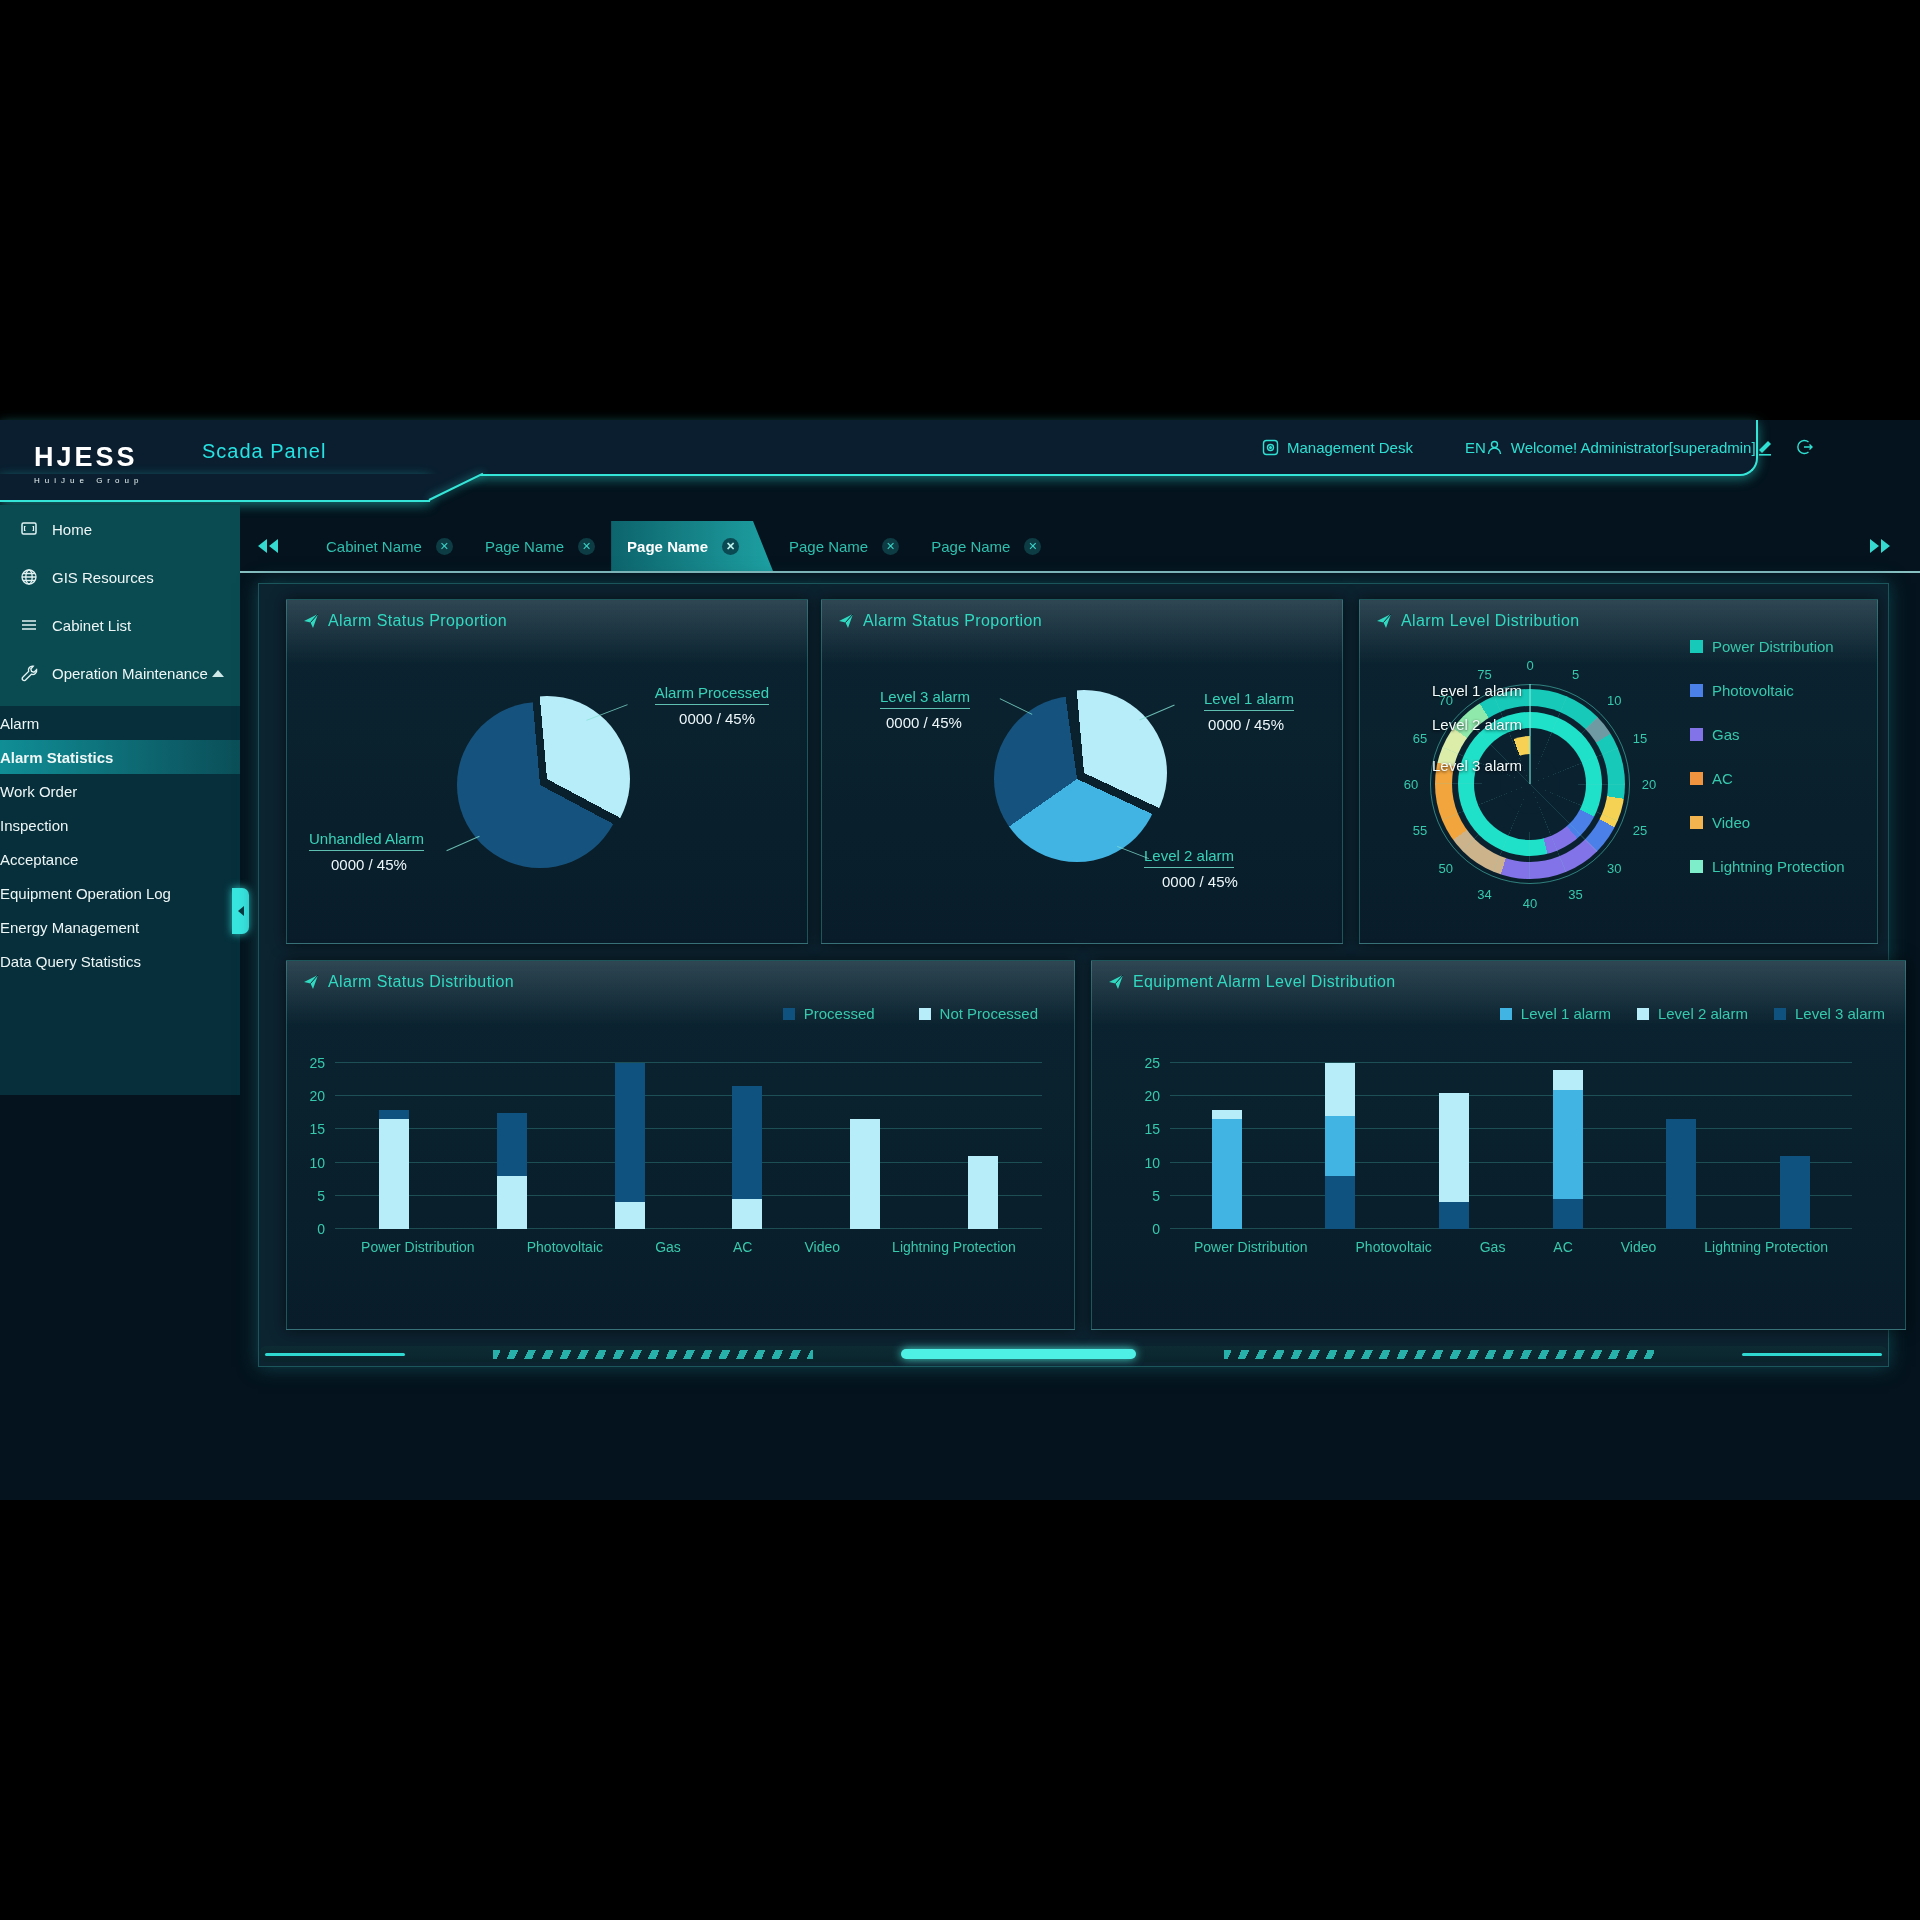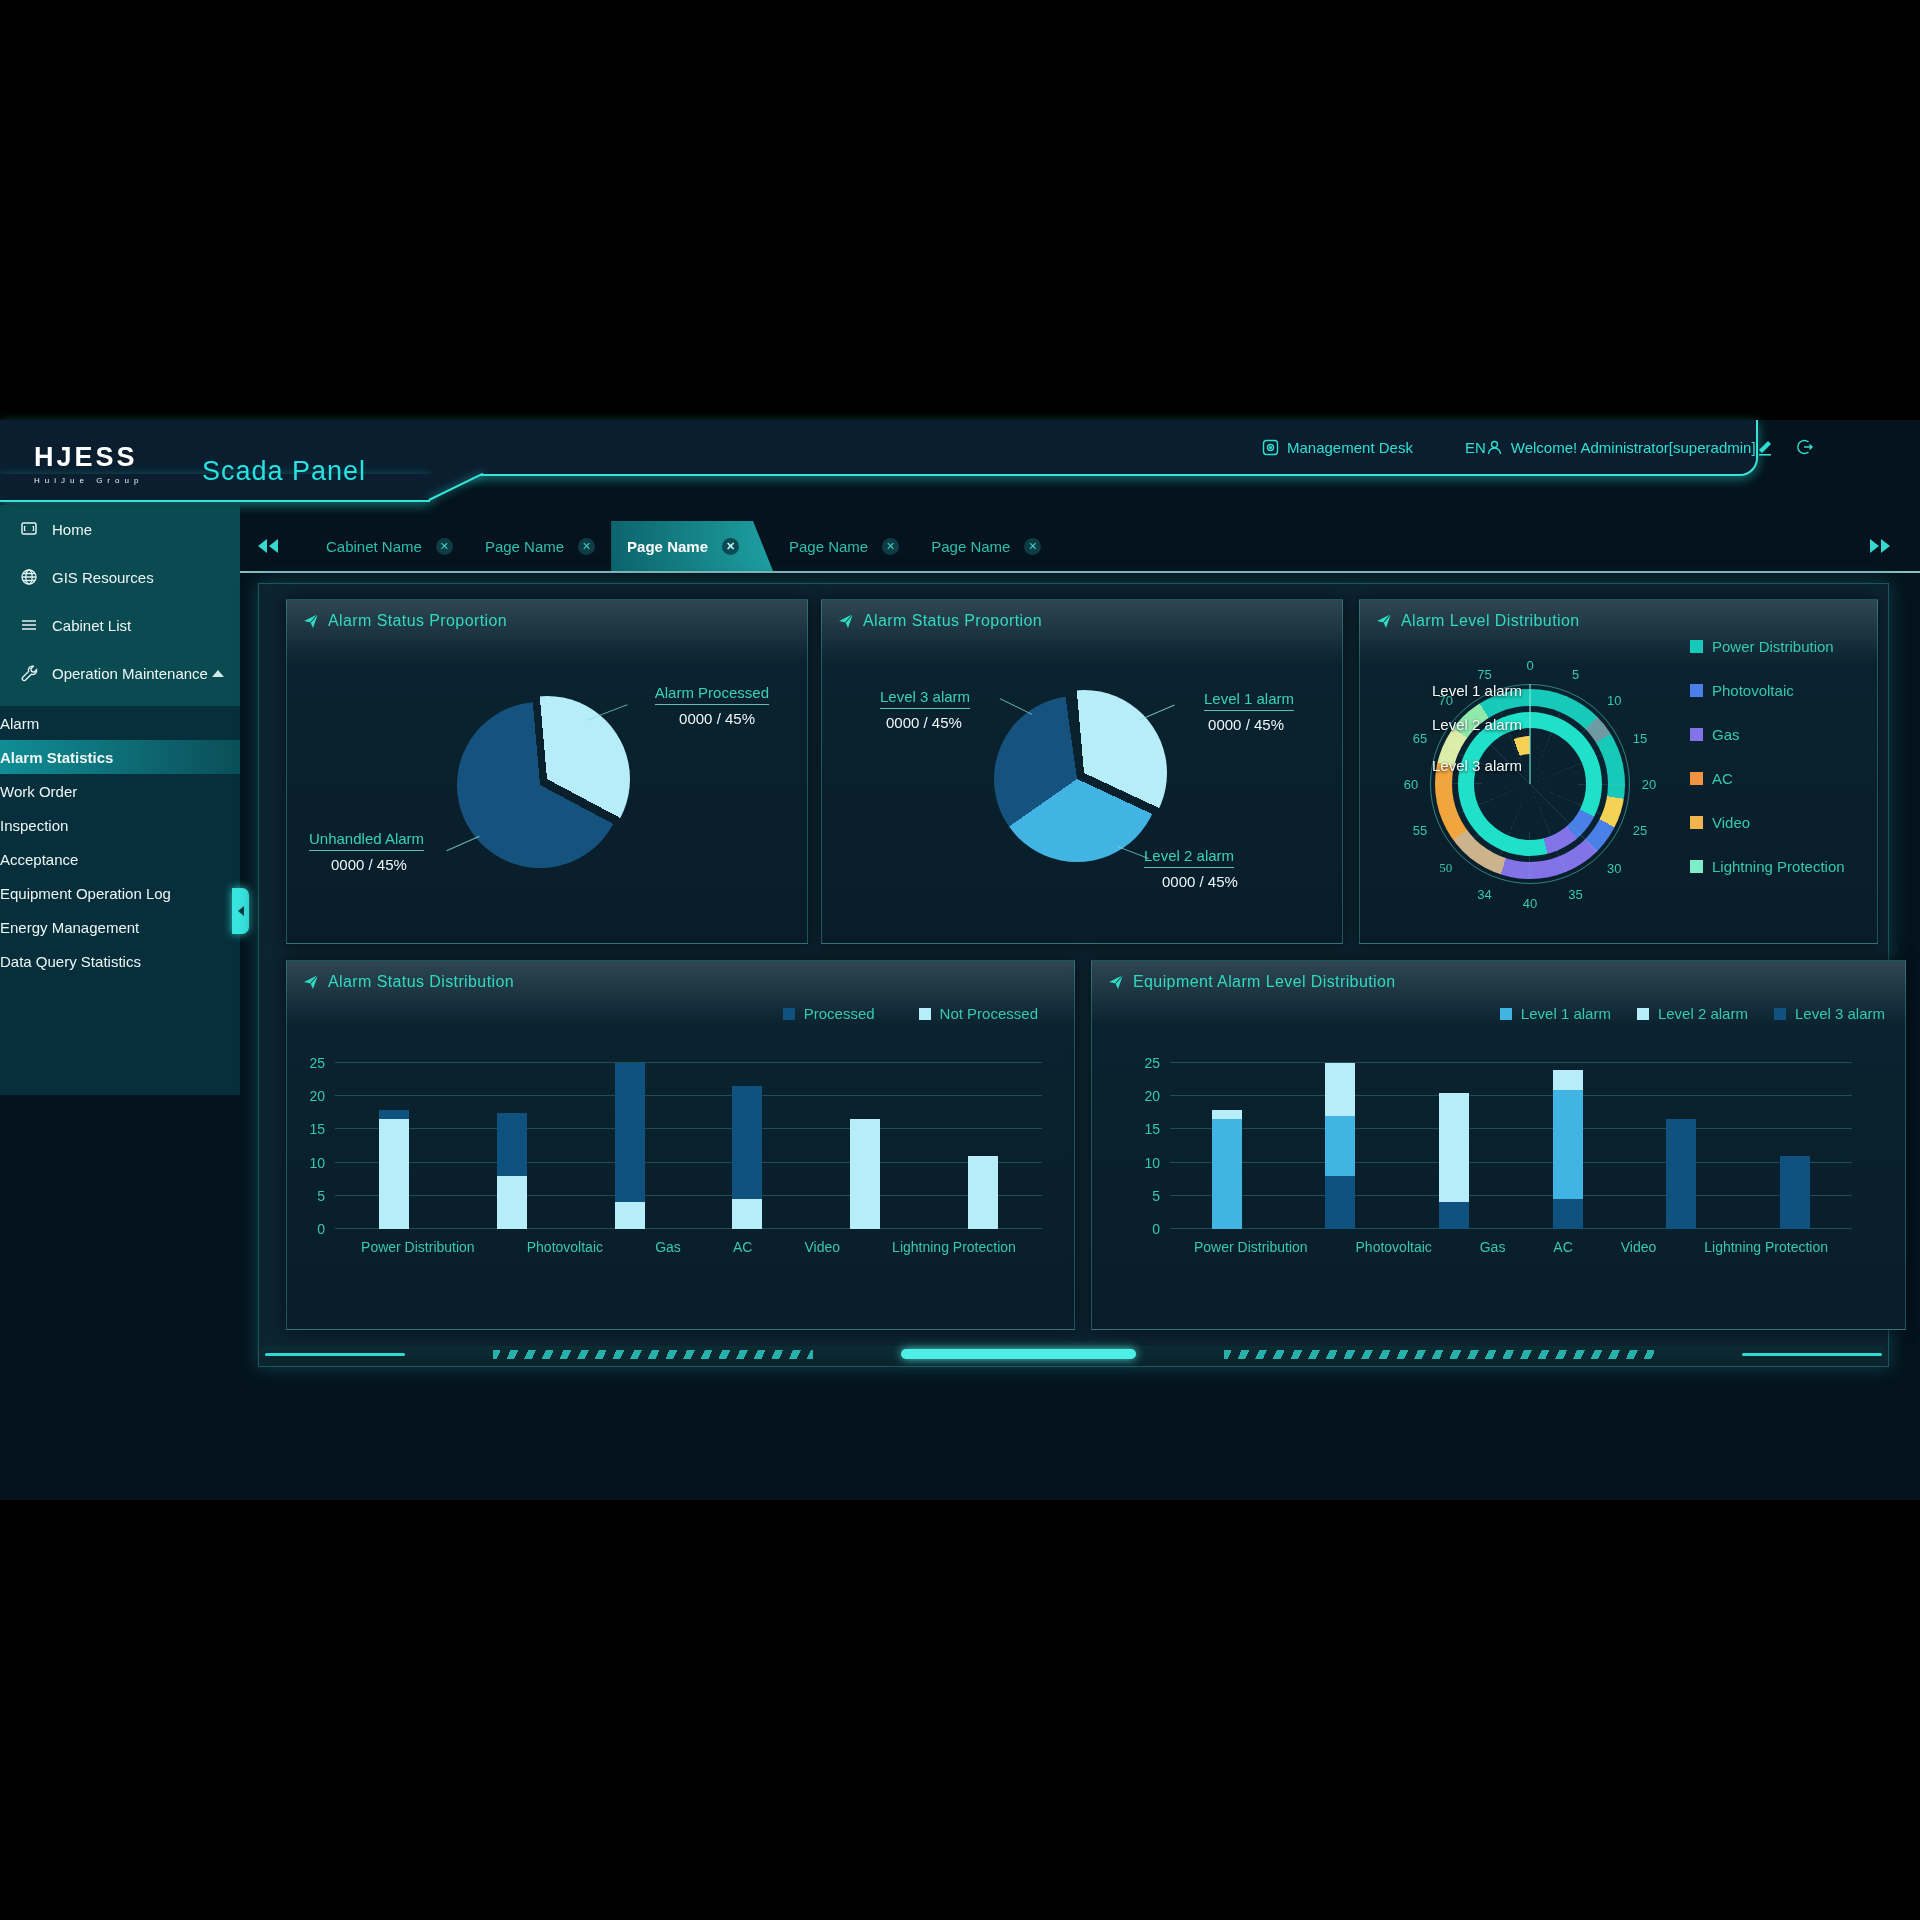--- a/index.html
+++ b/index.html
@@ -12,21 +12,21 @@
        box-shadow:0 3px 12px rgba(47,227,214,.45);}
   .hdr-ext{position:absolute;left:0;top:54px;width:430px;height:26px;background:#0a1e2f;
        border-bottom:2px solid #35e6d8;box-shadow:0 3px 12px rgba(47,227,214,.45);}
   .hdr-tri{position:absolute;left:430px;top:54px;width:0;height:0;
        border-top:26px solid #0a1e2f;border-right:52px solid transparent;}
   .hdr-diag{position:absolute;left:429px;top:79px;width:60px;height:2px;background:#35e6d8;
        transform:rotate(-26deg);transform-origin:left center;box-shadow:0 0 8px rgba(47,227,214,.8);}
   .logo{position:absolute;left:34px;top:22px;color:#fff;}
   .logo .big{font-size:27px;font-weight:bold;letter-spacing:3px;}
   .logo .sub{font-size:8px;letter-spacing:5px;color:#e8f4f4;margin-top:3px;}
-  .app-title{position:absolute;left:202px;top:20px;font-size:27px;color:#27e2e2;letter-spacing:1px;margin-top:16px;}
+  .app-title{position:absolute;left:202px;top:20px;font-size:20px;color:#27e2e2;letter-spacing:1px;}
   .hdr-right{position:absolute;left:1262px;top:0;height:54px;display:flex;align-items:center;color:#2fe0d2;font-size:15px;}
   .hdr-right .ic{display:inline-flex;margin:0 8px 0 0;}
   .gap1{margin-left:52px;} .gap2{margin-left:30px;}
   svg.tealic{stroke:#2fe0d2;fill:none;stroke-width:1.4;}
 
   
   .tabbar{position:absolute;left:240px;right:0;top:101px;height:50px;display:flex;align-items:center;
           border-bottom:2px solid rgba(170,236,236,.8);}
   .tab-scroll{display:flex;margin:0 0 0 18px;cursor:pointer;}
   .tab-scroll span{width:0;height:0;border-top:7px solid transparent;border-bottom:7px solid transparent;}
@@ -330,21 +330,21 @@
             <span class="ptick" style="left: 108px; top: -11px; transform: translate(-50%, -50%);">0</span>
             <span class="ptick" style="left: 153.539px; top: -1.94166px; transform: translate(-50%, -50%);">5</span>
             <span class="ptick" style="left: 192.146px; top: 23.8543px; transform: translate(-50%, -50%);">10</span>
             <span class="ptick" style="left: 217.942px; top: 62.4607px; transform: translate(-50%, -50%);">15</span>
             <span class="ptick" style="left: 227px; top: 108px; transform: translate(-50%, -50%);">20</span>
             <span class="ptick" style="left: 217.942px; top: 153.539px; transform: translate(-50%, -50%);">25</span>
             <span class="ptick" style="left: 192.146px; top: 192.146px; transform: translate(-50%, -50%);">30</span>
             <span class="ptick" style="left: 153.539px; top: 217.942px; transform: translate(-50%, -50%);">35</span>
             <span class="ptick" style="left: 108px; top: 227px; transform: translate(-50%, -50%);">40</span>
             <span class="ptick" style="left: 62.4607px; top: 217.942px; transform: translate(-50%, -50%);">34</span>
-            <span class="ptick" style="left: 23.8543px; top: 192.146px; transform: translate(-50%, -50%); font-family: Liberation Serif, serif;">50</span>
+            <span class="ptick" style="left: 23.8543px; top: 192.146px; transform: translate(-50%, -50%);">50</span>
             <span class="ptick" style="left: -1.94166px; top: 153.539px; transform: translate(-50%, -50%);">55</span>
             <span class="ptick" style="left: -11px; top: 108px; transform: translate(-50%, -50%);">60</span>
             <span class="ptick" style="left: -1.94166px; top: 62.4607px; transform: translate(-50%, -50%);">65</span>
             <span class="ptick" style="left: 23.8543px; top: 23.8543px; transform: translate(-50%, -50%);">70</span>
             <span class="ptick" style="left: 62.4607px; top: -1.94166px; transform: translate(-50%, -50%);">75</span>
           </div>
       <div class="ring-lbl" style="left:72px;top:82px;">Level 1 alarm</div>
       <div class="ring-lbl" style="left:72px;top:116px;">Level 2 alarm</div>
       <div class="ring-lbl" style="left:72px;top:157px;">Level 3 alarm</div>
       <div class="plegend" id="polar-legend">

